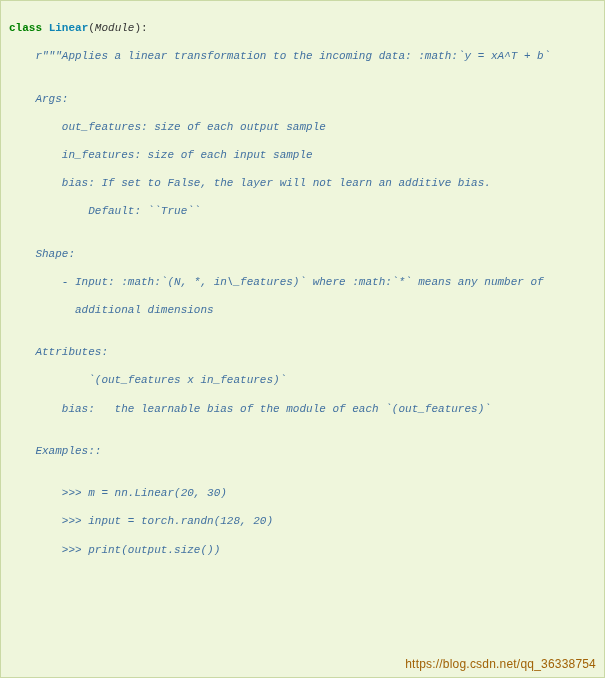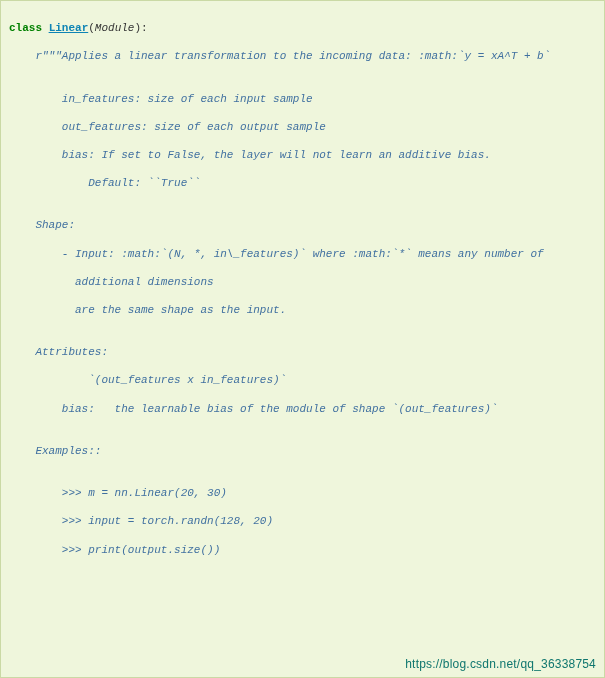--- a/index.html
+++ b/index.html
@@ -16,55 +16,55 @@
     padding: 6px 8px 6px 8px;
     font-family: Consolas, "Courier New", monospace;
     font-size: 11px;
     line-height: 14.1px;
     color: #333;
     white-space: pre;
     position: relative;
     overflow: hidden;
   }
   .kw { color: #008000; font-weight: bold; text-align: right; }
-  .cls { color: #0e84b5; font-weight: bold; text-decoration: underline; }
+  .cls { color: #0e84b5; font-weight: bold; }
   .base { font-style: italic; }
   .doc { color: #4070a0; font-style: italic; }
   .line { display: block; }
   .watermark {
     position: absolute;
     right: 8px;
     bottom: 6px;
-    color: #0f766e;
+    color: #a16207;
     font-family: Arial, sans-serif;
     font-size: 12px;
     letter-spacing: 0.2px;
     pointer-events: none;
   }
 </style>
 </head>
 <body>
 
 <div class="code-block">
 <span class="line"><span class="kw">class</span> <span class="cls">Linear</span>(<span class="base">Module</span>):</span>
 <span class="line doc">    <span>r"""Applies a linear transformation to the incoming data: :math:`y = xA^T + b`</span></span>
 <span class="line doc"></span>
+<span class="line doc">    Args:</span>
+<span class="line doc">        out_features: size of each output sample</span>
 <span class="line doc">        in_features: size of each input sample</span>
-<span class="line doc">        out_features: size of each output sample</span>
 <span class="line doc">        bias: If set to False, the layer will not learn an additive bias.</span>
 <span class="line doc">            Default: ``True``</span>
 <span class="line doc"></span>
 <span class="line doc">    Shape:</span>
 <span class="line doc">        - Input: :math:`(N, *, in\_features)` where :math:`*` means any number of</span>
 <span class="line doc">          additional dimensions</span>
-<span class="line doc">          are the same shape as the input.</span>
 <span class="line doc"></span>
 <span class="line doc">    Attributes:</span>
 <span class="line doc">            `(out_features x in_features)`</span>
-<span class="line doc">        bias:   the learnable bias of the module of shape `(out_features)`</span>
+<span class="line doc">        bias:   the learnable bias of the module of each `(out_features)`</span>
 <span class="line doc"></span>
 <span class="line doc">    Examples::</span>
 <span class="line doc"></span>
 <span class="line doc">        &gt;&gt;&gt; m = nn.Linear(20, 30)</span>
 <span class="line doc">        &gt;&gt;&gt; input = torch.randn(128, 20)</span>
 <span class="line doc">        &gt;&gt;&gt; print(output.size())</span>
 
 
 
 

